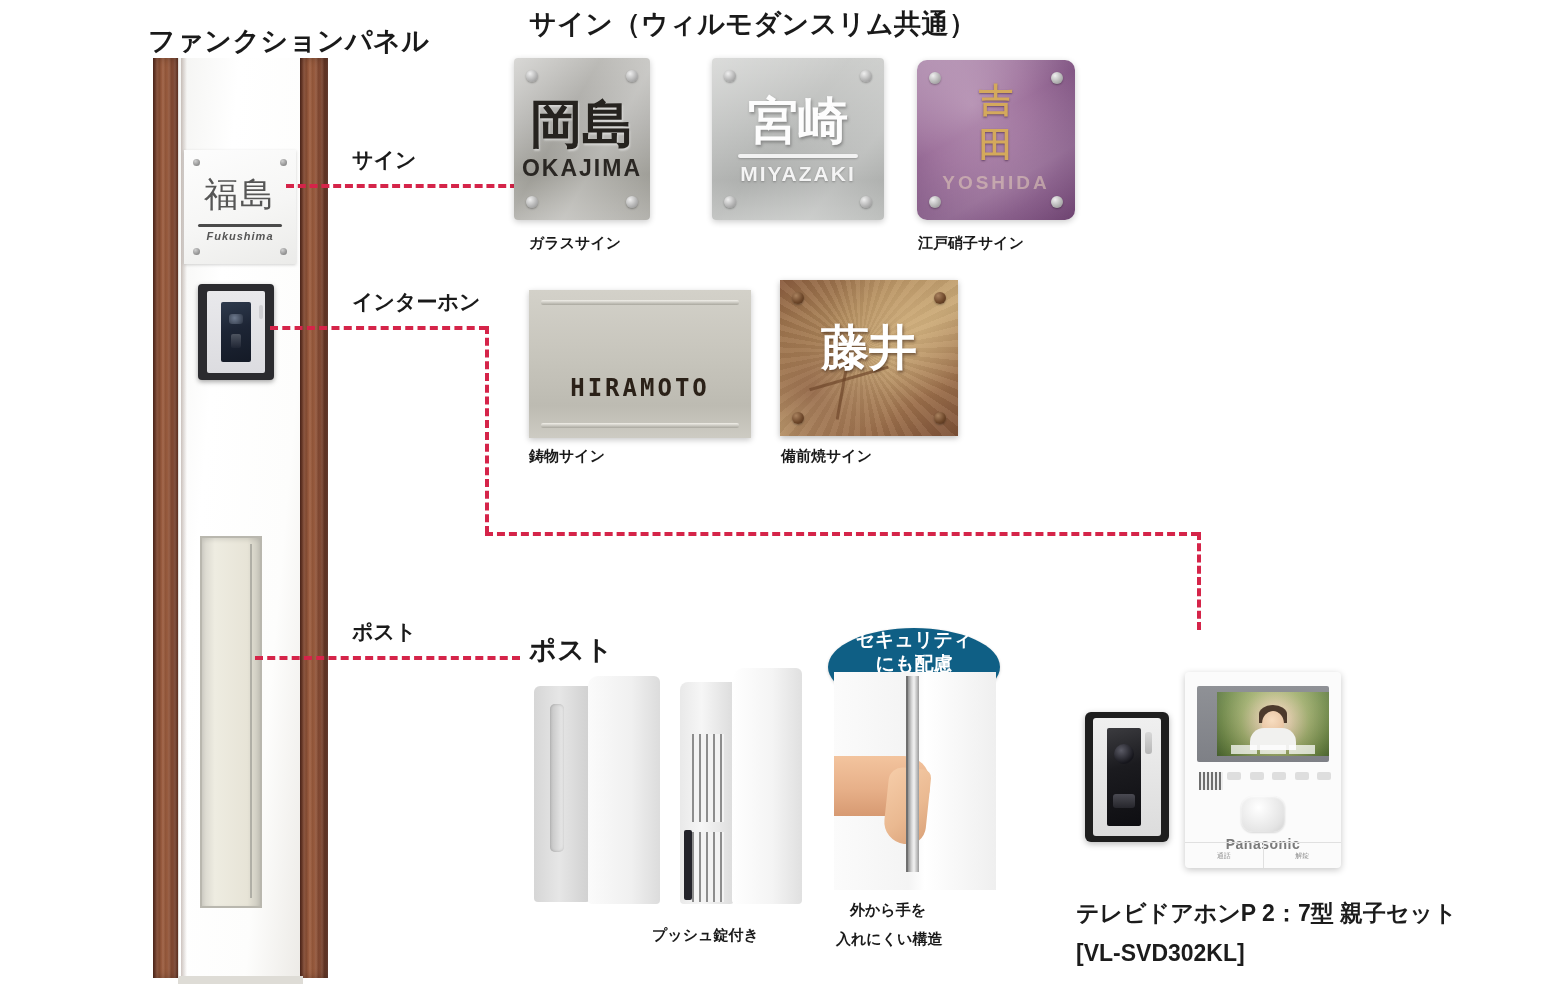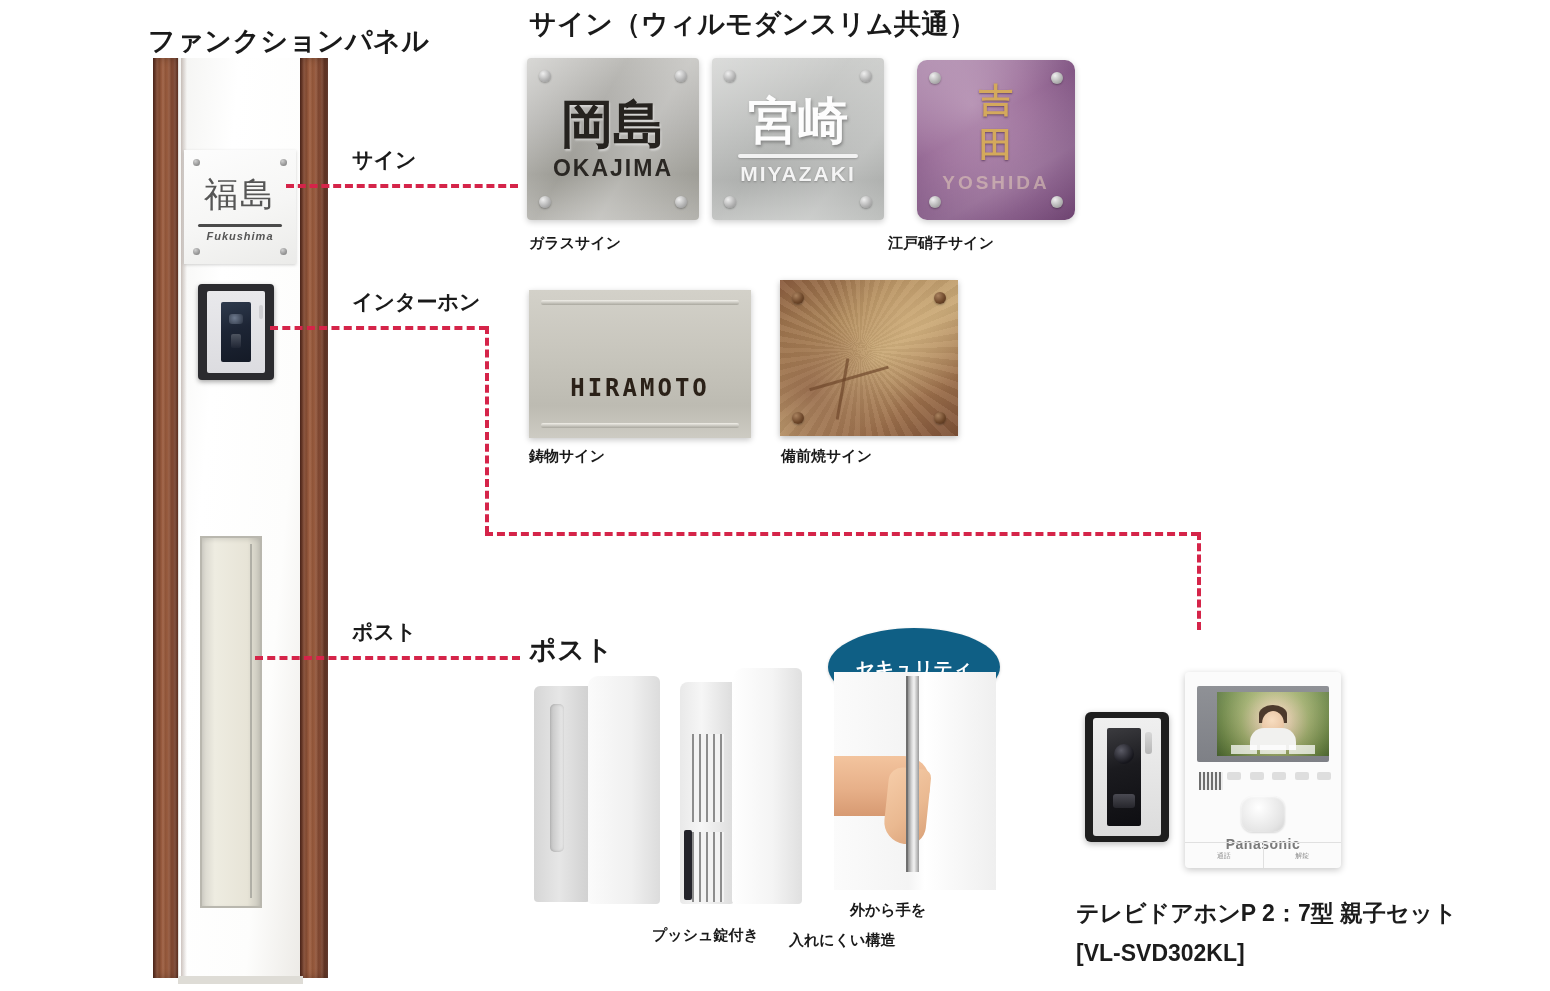--- a/index.html
+++ b/index.html
@@ -240,21 +240,21 @@
   .mailbox { position:absolute; }
   .mb-front {
     position:absolute; border-radius: 4px 10px 4px 4px;
   }
   .mb-side { position:absolute; border-radius: 3px; }
 
   
   #security-badge {
     position:absolute; left: 828px; top: 628px; width: 172px; height: 78px;
     background: #0f5f85; border-radius: 50%;
-    display:flex; align-items:flex-end; justify-content:center;
+    display:flex; align-items:flex-start; justify-content:center;
     box-shadow: 0 1px 3px rgba(0,0,0,0.18);
   }
   #security-badge .txt {
     color:#fff; font-size:19px; font-weight:700; line-height:1.28; text-align:center;
   }
 
   
   #hand-illustration {
     position:absolute; left:834px; top:672px; width:162px; height:218px;
     background: linear-gradient(to right,#f7f7f7 0%, #ffffff 50%, #f2f2f2 100%);
@@ -424,21 +424,21 @@
 
   <div class="calloutlabel" style="left:352px; top:288px;">インターホン</div>
   <div class="dash-h" style="left:270px; top:326px; width:217px;"></div>
   <div class="dash-v" style="left:485px; top:326px; height:208px;"></div>
   <div class="dash-h" style="left:485px; top:532px; width:714px;"></div>
   <div class="dash-v" style="left:1197px; top:532px; height:98px;"></div>
 
   <div class="calloutlabel" style="left:352px; top:618px;">ポスト</div>
   <div class="dash-h" style="left:255px; top:656px; width:265px;"></div>
 
-  <div class="sign-card" style="left:527px; top:58px; width:172px; height:162px;">
+  <div class="sign-card" style="left:514px; top:58px; width:136px; height:162px;">
     <div class="glass-plate glass-a">
       <span class="sign-screw tl"></span>
       <span class="sign-screw tr"></span>
       <span class="sign-screw bl"></span>
       <span class="sign-screw br"></span>
       <div class="kanji" style="top:32px; font-size:52px; color:#26231f; text-shadow:1px 2px 2px rgba(255,255,255,0.45);">岡島</div>
       <div class="romaji" style="top:97px; font-size:23px; color:#2a2723; letter-spacing:2px;">OKAJIMA</div>
     </div>
   </div>
 
@@ -460,40 +460,41 @@
     <div class="glass-plate glass-edo" style="border-radius:10px;">
       <span class="sign-screw tl"></span>
       <span class="sign-screw tr"></span>
       <span class="sign-screw bl"></span>
       <span class="sign-screw br"></span>
       <div class="kanji" style="top:18px; font-size:34px; color:#d4a95c; text-shadow:0 1px 2px rgba(60,30,60,0.6);">吉</div>
       <div class="kanji" style="top:62px; font-size:34px; color:#d4a95c; text-shadow:0 1px 2px rgba(60,30,60,0.6);">田</div>
       <div class="romaji" style="top:112px; font-size:19px; color:rgba(228,206,186,0.55); letter-spacing:3px;">YOSHIDA</div>
     </div>
   </div>
-  <div class="caption" style="left:888px; top:233px;">江戸硝子サイン</div>
+  <div class="caption" style="left:918px; top:233px;">江戸硝子サイン</div>
 
   <div class="sign-card" style="left:529px; top:290px; width:222px; height:148px;">
     <div class="cast-plate">
       <div class="edge-top"></div>
       <div class="edge-bot"></div>
       <div class="romaji" style="top:84px; font-size:24px; color:#2b2118; letter-spacing:3px;
                                  font-family:'DejaVu Sans Mono','Liberation Mono',monospace;">HIRAMOTO</div>
     </div>
   </div>
   <div class="caption" style="left:529px; top:446px;">鋳物サイン</div>
 
   <div class="sign-card" style="left:780px; top:280px; width:178px; height:156px;">
     <div class="bizen-plate">
       <div class="crack" style="left:16%; top:62%; width:46%; height:3px; transform:rotate(-16deg);"></div>
       <div class="crack" style="left:34%; top:50%; width:3px; height:40%; transform:rotate(10deg);"></div>
       <span class="sign-screw dark tl"></span>
       <span class="sign-screw dark tr"></span>
       <span class="sign-screw dark bl"></span>
       <span class="sign-screw dark br"></span>
+      <div class="kanji" style="top:36px; font-size:48px; color:#ffffff; text-shadow:1px 2px 3px rgba(70,45,28,0.65);">藤井</div>
     </div>
   </div>
   <div class="caption" style="left:781px; top:446px;">備前焼サイン</div>
 
   <div class="heading" style="left:529px; top:632px;">ポスト</div>
 
   <div class="mailbox" style="left:534px; top:676px; width:126px; height:232px;">
     <div class="mb-front" style="left:0; top:10px; width:56px; height:216px;
          background: linear-gradient(to right,#d6d6d6 0%, #e6e6e6 45%, #d0d0d0 100%);
          border-radius:6px 0 4px 4px;">
@@ -531,21 +532,21 @@
   </div>
 
   <div id="hand-illustration">
     <div class="door"></div>
     <div class="arm"></div>
     <div class="hand"></div>
     <div class="vslot"></div>
   </div>
 
   <div class="caption" style="left:850px; top:900px;">外から手を</div>
-  <div class="caption" style="left:789px; top:930px;">入れにくい構造</div>
+  <div class="caption" style="left:836px; top:930px;font-family:Liberation Serif, serif;">入れにくい構造</div>
 
 
   <div id="doorphone-outdoor">
     <div class="face">
       <div class="lensbox">
         <div class="lens"></div>
         <div class="btn"></div>
       </div>
       <div class="speaker"></div>
     </div>

